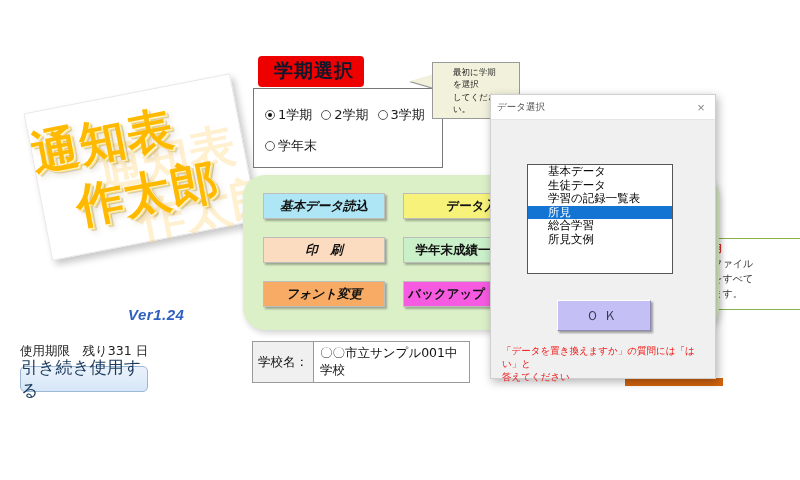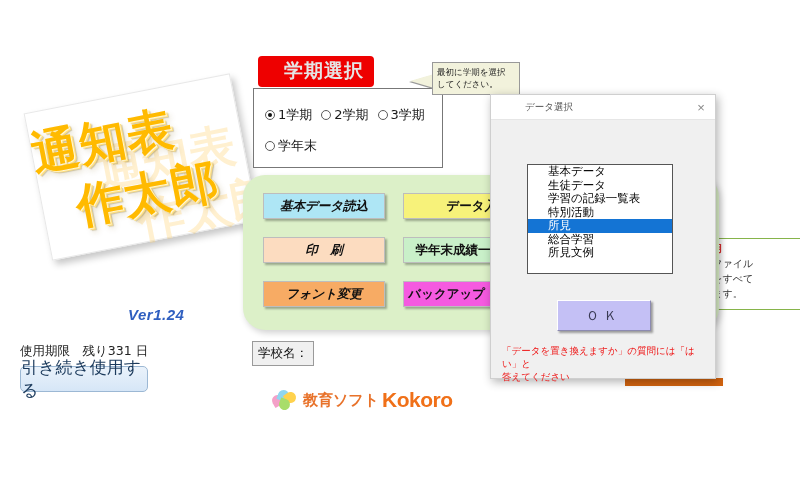--- a/index.html
+++ b/index.html
@@ -69,24 +69,24 @@
     font-family: "Liberation Sans", sans-serif;
     letter-spacing: 0.5px;
     margin-top: 20px;
   }
 
   
   .term-tag {
     position: absolute;
     left: 258px; top: 56px;
     background: #ee0000;
-    color: #e5e5e5;
+    color: #0f172a;
     font-size: 19px;
     font-weight: bold;
-    padding: 2px 10px 3px 26px;
+    padding: 2px 10px 3px 16px;
     border-radius: 4px;
     font-family: "DejaVu Sans", sans-serif;
     letter-spacing: 1px;
     z-index: 6;
   }
   .term-box {
     position: absolute;
     left: 253px; top: 88px;
     width: 190px; height: 80px;
     background: #ffffff;
@@ -130,21 +130,21 @@
   
   .callout {
     position: absolute;
     left: 432px; top: 62px;
     width: 88px;
     background: #f2f2dc;
     border: 1px solid #999;
     font-size: 8.5px;
     line-height: 1.45;
     color: #222;
-    padding: 3px 4px;
+    padding: 3px 20px;
     font-family: "DejaVu Sans", sans-serif;
     z-index: 7;
   }
   .callout-tail {
     position: absolute;
     left: 410px; top: 74px;
     width: 0; height: 0;
     border-top: 7px solid transparent;
     border-bottom: 7px solid transparent;
     border-right: 24px solid #f2f2dc;
@@ -292,21 +292,20 @@
     height: 25px;
     background: #ffffff;
     border-bottom: 1px solid #e6e6e6;
     display: flex; align-items: center;
     padding: 0 6px;
     position: relative;
   }
   .dlg-title-text {
     font-size: 9.5px; color: #555;
     font-family: Liberation Sans, sans-serif;
-    margin-left: 28px;
   }
   .dlg-close {
     position: absolute; right: 6px; top: 4px;
     width: 16px; height: 16px;
     display: flex; align-items: center; justify-content: center;
     color: #888; font-size: 13px; line-height: 1;
     font-family: "Liberation Sans", sans-serif;
   }
   .dlg-instruction {
     position: absolute; left: 13px; top: 33px;
@@ -415,46 +414,36 @@
   <div class="right-note">
     <div class="hl">専用</div>
     <div>プファイル</div>
     <div>タをすべて</div>
     <div>します。</div>
   </div>
   <div class="orange-bar"></div>
 
   <div class="school-wrap">
     <div class="school-label">学校名：</div>
-  </div>
-
-  <div class="kokoro">
-    <div class="kokoro-mark">
-      <span class="petal p1"></span>
-      <span class="petal p2"></span>
-      <span class="petal p3"></span>
-      <span class="petal p4"></span>
-    </div>
-    <span class="kokoro-jp">教育ソフト</span>
-    <span class="kokoro-en">Kokoro</span>
-  </div>
+    <div class="school-value">〇〇市立サンプル001中学校</div>
+  </div>
+
 
   <div class="usage-text">使用期限　残り331 日</div>
   <div class="usage-btn">引き続き使用する</div>
 
   <div class="dialog">
     <div class="dlg-title">
       <span class="dlg-title-text">データ選択</span>
       <span class="dlg-close">×</span>
     </div>
     <div class="listbox">
       <div class="lb-item">基本データ</div>
       <div class="lb-item">生徒データ</div>
       <div class="lb-item">学習の記録一覧表</div>
-      <div class="lb-item">特別活動</div>
       <div class="lb-item sel">所見</div>
       <div class="lb-item">総合学習</div>
       <div class="lb-item">所見文例</div>
     </div>
     <div class="ok-btn">ＯＫ</div>
     <div class="dlg-warn">
       <div>「データを置き換えますか」の質問には「はい」と</div>
       <div>答えてください</div>
     </div>
   </div>

